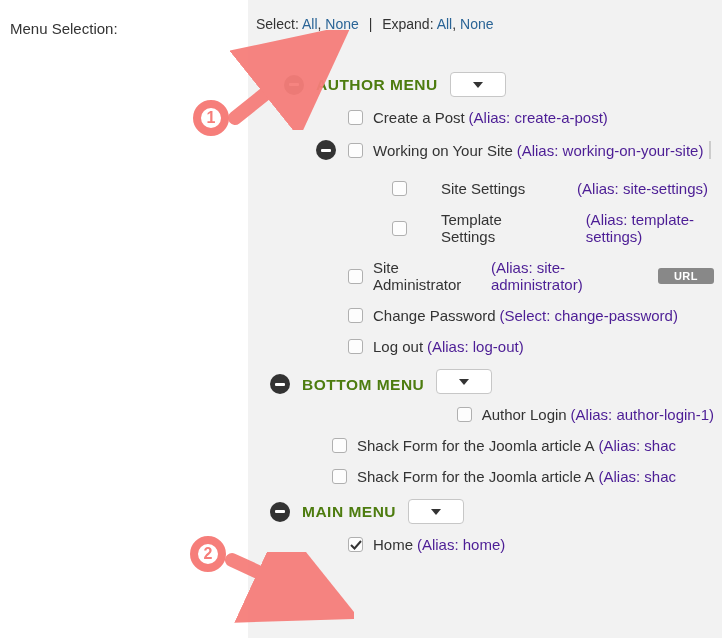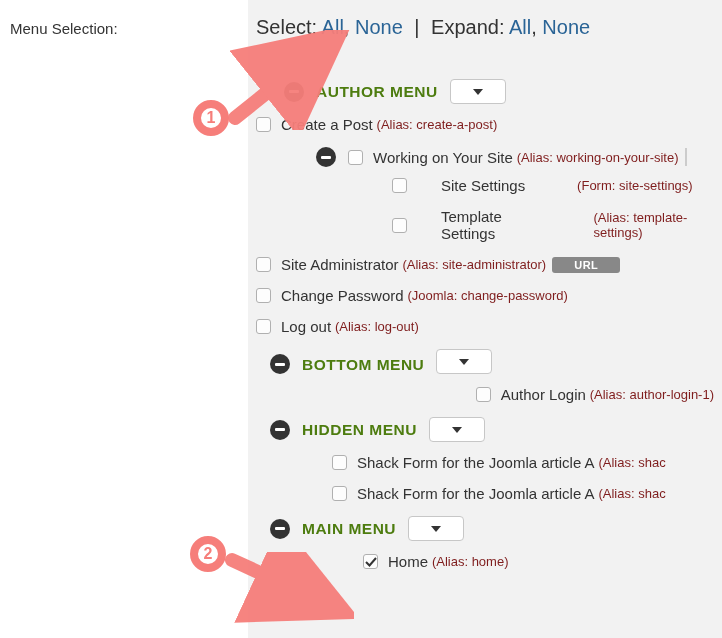--- a/index.html
+++ b/index.html
@@ -20,21 +20,21 @@
       background: #fff;
     }
     .left-label { font-size: 15px; color: #333; }
     .right-col {
       flex: 1;
       background: #f2f2f2;
       padding: 16px 8px 0 8px;
       overflow: hidden;
     }
     .top-controls {
-      font-size: 20px;
+      font-size: 14px;
       color: #333;
       margin-bottom: 40px;
     }
     .top-controls a { color: #2a6496; text-decoration: none; cursor: pointer; }
     .top-controls .sep { margin: 0 6px; color: #333; }
     .menu-group {}
     .menu-title-row {
       display: flex;
       align-items: center;
       margin-bottom: 12px;
@@ -73,46 +73,46 @@
       width: 0; height: 0;
       border-left: 5px solid transparent;
       border-right: 5px solid transparent;
       border-top: 6px solid #333;
     }
     .item-row {
       display: flex;
       align-items: center;
       margin-bottom: 14px;
     }
-    .item-row.level1 { }
+    .item-row.level1 { margin-left: 92px; }
     .item-row.level2 { margin-left: 136px; gap: 24px; }
-    .detail-level1 { margin-left: 60px; margin-bottom: 10px; }
+    .detail-level1 { margin-left: 60px; margin-bottom: 20px; }
     .checkbox {
       width: 15px; height: 15px;
       border: 1px solid #b0b0b0;
       border-radius: 3px;
       background: #fdfdfd;
       margin-right: 10px;
       display: inline-flex;
       align-items: center;
       justify-content: center;
       cursor: pointer;
       flex-shrink: 0;
     }
     .checkbox.checked svg { display: block; }
     .checkbox svg { display: none; width: 12px; height: 12px; }
     .item-label { font-size: 15px; color: #333; }
-    .alias { font-size: 13px; color: #7f1d1d; }
+    .alias { font-size: 15px; color: #4c1d95; }
     .badge-url {
       display: inline-block;
       background: #888;
       color: #fff;
       font-size: 11px;
       font-weight: bold;
-      padding: 2px 22px;
+      padding: 2px 16px;
       border-radius: 3px;
       margin-left: 6px;
       letter-spacing: 0.5px;
     }
     .trailing-bar {
       display: inline-block;
       width: 2px; height: 18px;
       background: #ccc;
       margin-left: 6px;
       vertical-align: middle;
@@ -174,37 +174,37 @@
             </span>
           <span class="checkbox"></span>
           <span class="item-label">Working on Your Site</span>&nbsp;
           <span class="alias">(Alias: working-on-your-site)</span>
           <span class="trailing-bar"></span>
         </div>
       </div>
       <div class="item-row level2">
         <span class="checkbox"></span>
         <span class="item-label">Site Settings</span>&nbsp;
-        <span class="alias">(Form: site-settings)</span>
+        <span class="alias">(Alias: site-settings)</span>
       </div>
       <div class="item-row level2">
         <span class="checkbox"></span>
         <span class="item-label">Template Settings</span>&nbsp;
         <span class="alias">(Alias: template-settings)</span>
       </div>
       <div class="item-row level1">
         <span class="checkbox"></span>
         <span class="item-label">Site Administrator</span>&nbsp;
         <span class="alias">(Alias: site-administrator)</span>
         <span class="badge-url">URL</span>
       </div>
       <div class="item-row level1">
         <span class="checkbox"></span>
         <span class="item-label">Change Password</span>&nbsp;
-        <span class="alias">(Joomla: change-password)</span>
+        <span class="alias">(Select: change-password)</span>
       </div>
       <div class="item-row level1">
         <span class="checkbox"></span>
         <span class="item-label">Log out</span>&nbsp;
         <span class="alias">(Alias: log-out)</span>
       </div>
     </div>
 
     <div class="menu-group">
       <div class="menu-title-row" style="margin-left:14px;align-items:flex-end;">
@@ -217,29 +217,20 @@
           </span>
       </div>
       <div class="item-row" style="margin-left:76px;justify-content:flex-end;">
         <span class="checkbox"></span>
         <span class="item-label">Author Login</span>&nbsp;
         <span class="alias">(Alias: author-login-1)</span>
       </div>
     </div>
 
     <div class="menu-group">
-      <div class="menu-title-row" style="margin-left:14px;">
-        <span class="collapse-btn">
-            <span class="minus"></span>
-          </span>
-        <span class="menu-title">HIDDEN MENU</span>
-        <span class="dropdown-btn">
-            <span class="caret-down"></span>
-          </span>
-      </div>
       <div class="item-row" style="margin-left:76px;white-space:nowrap;">
         <span class="checkbox"></span>
         <span class="item-label">Shack Form for the Joomla article A</span>&nbsp;
         <span class="alias">(Alias: shac</span>
       </div>
       <div class="item-row" style="margin-left:76px;white-space:nowrap;">
         <span class="checkbox"></span>
         <span class="item-label">Shack Form for the Joomla article A</span>&nbsp;
         <span class="alias">(Alias: shac</span>
       </div>
@@ -248,21 +239,21 @@
     <div class="menu-group">
       <div class="menu-title-row" style="margin-left:14px;align-items:center;">
         <span class="collapse-btn">
             <span class="minus"></span>
           </span>
         <span class="menu-title">MAIN MENU</span>
         <span class="dropdown-btn">
             <span class="caret-down"></span>
           </span>
       </div>
-      <div class="item-row" style="margin-left:60px;padding-left:47px;">
+      <div class="item-row" style="margin-left:45px;padding-left:47px;">
         <span class="checkbox checked">
           <svg viewBox="0 0 12 12">
               <path d="M1 6 L4.5 9.5 L11 2" stroke="#333" stroke-width="2" fill="none"></path>
             </svg>
         </span>
         <span class="item-label">Home</span>&nbsp;
         <span class="alias">(Alias: home)</span>
       </div>
     </div>
 

